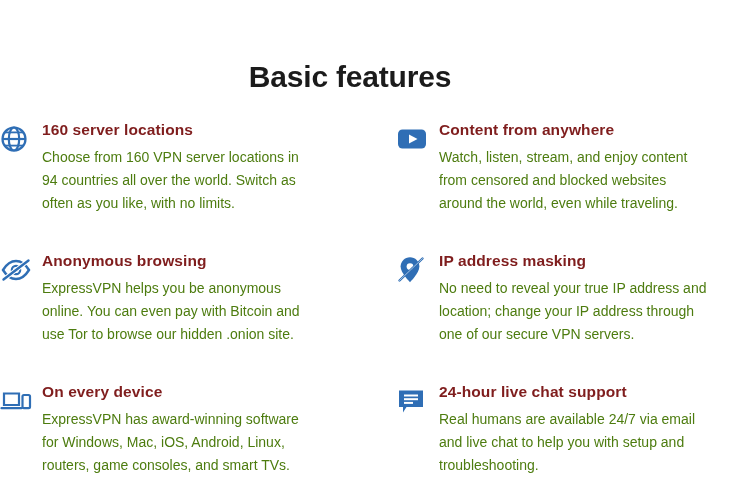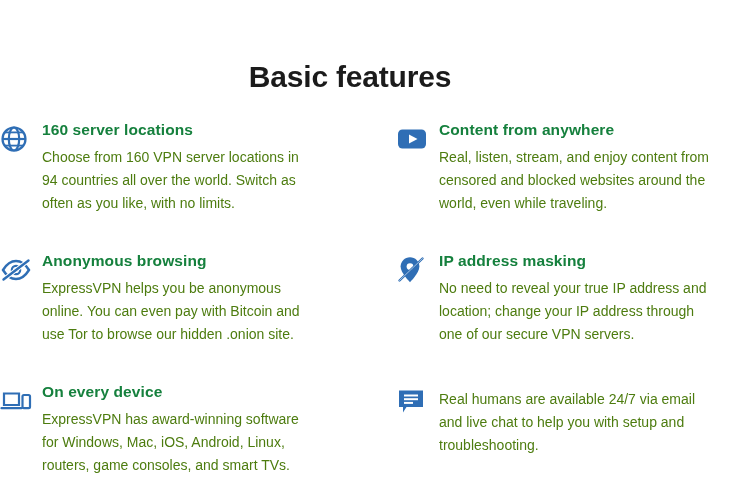--- a/index.html
+++ b/index.html
@@ -57,21 +57,21 @@
   .icon-box svg { display: block; }
   .feature-text {
     flex: 1 1 auto;
     padding-top: 0px;
   }
   .feature-title {
     margin: 0;
     font-size: 15.5px;
     line-height: 20px;
     font-weight: bold;
-    color: #15803d;
+    color: #7f1d1d;
     letter-spacing: 0.1px;
   }
   .feature-desc {
     margin: 6px 0 0 0;
     font-size: 14px;
     line-height: 23px;
     color: #4d7c0f;
     max-width: 272px;
   }
 </style>
@@ -102,21 +102,21 @@
 
     <div class="feature">
       <span class="icon-box">
         <svg width="30" height="24" viewBox="0 0 30 24" aria-hidden="true">
           <rect x="1" y="2.5" width="28" height="19" rx="4.5" ry="4.5" fill="#2f6eb5"></rect>
           <polygon points="12,7.5 20.5,12 12,16.5" fill="#ffffff"></polygon>
         </svg>
       </span>
       <div class="feature-text">
         <p class="feature-title">Content from anywhere</p>
-        <p class="feature-desc">Real, listen, stream, and enjoy content from censored and blocked websites around the world, even while traveling.</p>
+        <p class="feature-desc">Watch, listen, stream, and enjoy content from censored and blocked websites around the world, even while traveling.</p>
       </div>
     </div>
 
     <div class="feature">
       <span class="icon-box">
         <svg width="32" height="26" viewBox="0 0 32 26" aria-hidden="true">
           <path d="M3 13 C7 6.5 12 4 16 4 C20 4 25 6.5 29 13 C25 19.5 20 22 16 22 C12 22 7 19.5 3 13 Z" fill="none" stroke="#2f6eb5" stroke-width="2.4"></path>
           <circle cx="16" cy="13" r="4.2" fill="none" stroke="#2f6eb5" stroke-width="2.2"></circle>
           <circle cx="16" cy="13" r="1.8" fill="#2f6eb5"></circle>
           <line x1="3.5" y1="22.5" x2="28.5" y2="3.5" stroke="#ffffff" stroke-width="4.5" stroke-linecap="round"></line>
@@ -161,18 +161,19 @@
     <div class="feature">
       <span class="icon-box">
         <svg width="28" height="27" viewBox="0 0 28 27" aria-hidden="true">
           <path d="M2 2.5 H26 V19 H9.5 L6 24.5 V19 H2 Z" fill="#2f6eb5"></path>
           <line x1="7" y1="7.5" x2="21" y2="7.5" stroke="#ffffff" stroke-width="2"></line>
           <line x1="7" y1="11.2" x2="21" y2="11.2" stroke="#ffffff" stroke-width="2"></line>
           <line x1="7" y1="14.9" x2="16" y2="14.9" stroke="#ffffff" stroke-width="2"></line>
         </svg>
       </span>
       <div class="feature-text">
+        <p class="feature-title">24-hour live chat support</p>
         <p class="feature-desc">Real humans are available 24/7 via email and live chat to help you with setup and troubleshooting.</p>
       </div>
     </div>
 
   </div>
 </div>
 
 </body></html>

